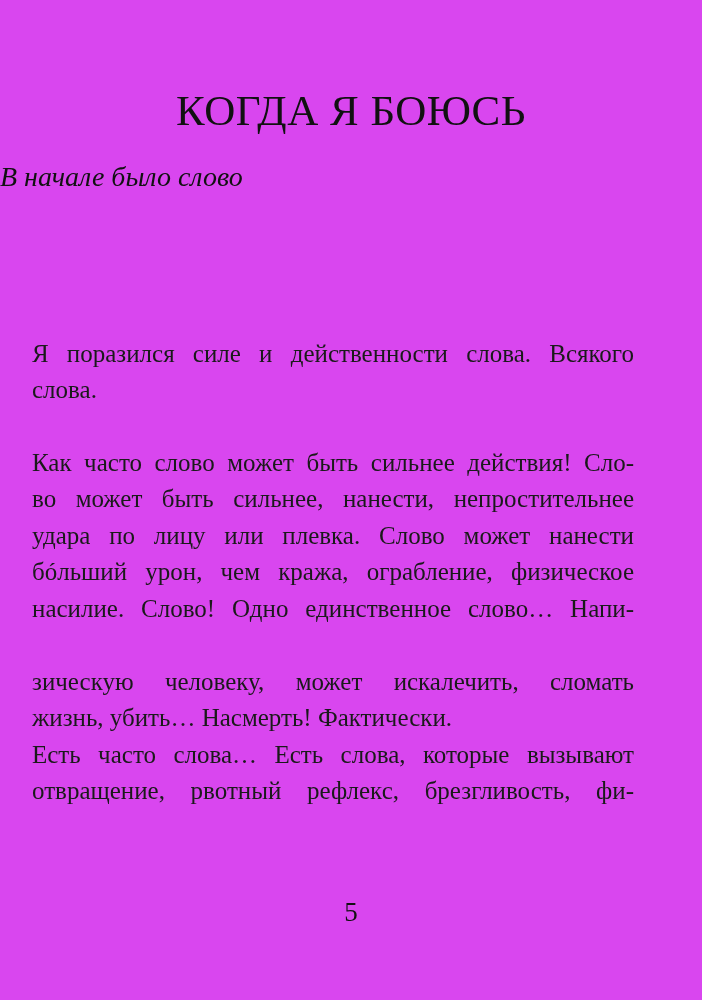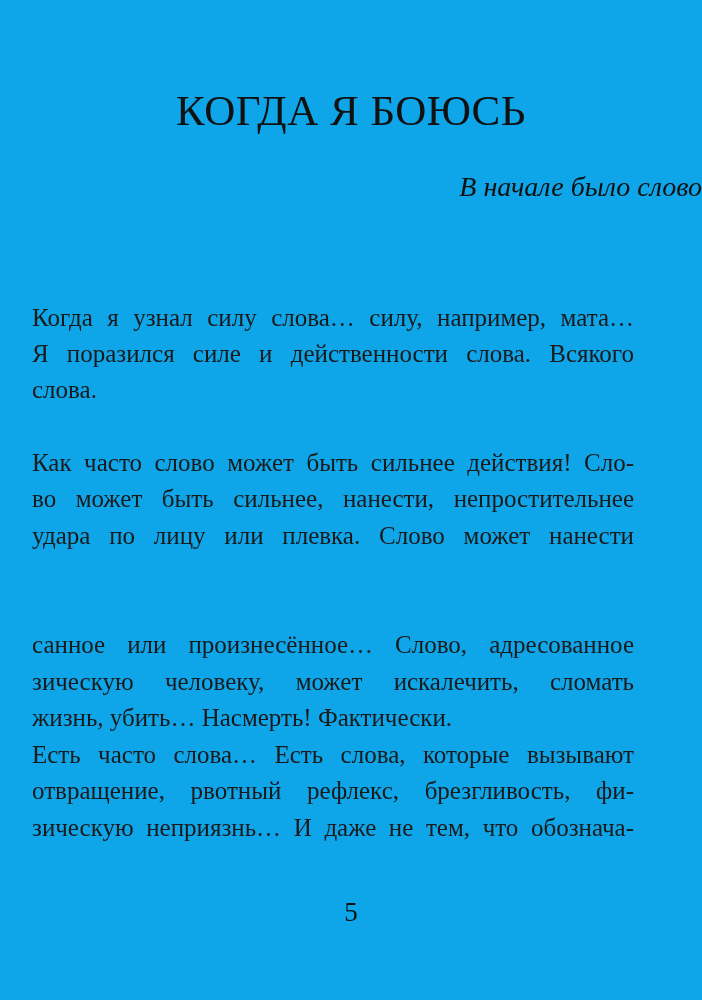--- a/index.html
+++ b/index.html
@@ -1,26 +1,26 @@
 <!DOCTYPE html>
 <html><head>
 <meta charset="utf-8">
 <style>
   html, body { margin: 0; padding: 0; background: #ffffff; }
   body { width: 702px; height: 1000px; position: relative; overflow: hidden; color: #1a1a1a; }
-  .page { position: absolute; left: 0; top: 0; width: 702px; height: 1000px; background: #0ea5e9; }
+  .page { position: absolute; left: 0; top: 0; width: 702px; height: 1000px; background: #d946ef; }
   .title {
     position: absolute; left: 0; width: 702px; top: 86px;
     text-align: center; font-family: "Liberation Serif", "DejaVu Serif", serif;
     font-size: 43px; letter-spacing: 0.5px; color: #111;
     line-height: 50px;
   }
   .subtitle {
-    position: absolute; left: 0; width: 702px; top: 170px;
-    text-align: right; font-family: "Liberation Serif", "DejaVu Serif", serif;
+    position: absolute; left: 0; width: 702px; top: 160px;
+    text-align: left; font-family: "Liberation Serif", "DejaVu Serif", serif;
     font-style: italic; font-size: 28px; color: #111; line-height: 34px;
   }
   .line {
     position: absolute; left: 32px; width: 602px;
     font-family: "Liberation Serif", "DejaVu Serif", serif;
     font-size: 25px; line-height: 30px; color: #1a1a1a;
     white-space: nowrap;
     text-align: justify; text-align-last: justify;
   }
   .line.last { text-align-last: left; }
@@ -30,29 +30,28 @@
     font-size: 27px; color: #111; line-height: 32px;
   }
 </style>
 </head>
 <body>
 
 <div class="page">
   <div class="title">КОГДА Я БОЮСЬ</div>
   <div class="subtitle">В начале было слово</div>
 
-  <div class="line" style="top:303px">Когда я узнал силу слова… силу, например, мата…</div>
   <div class="line" style="top:339px">Я поразился силе и действенности слова. Всякого</div>
   <div class="line last" style="top:375px">слова.</div>
 
   <div class="line" style="top:448px">Как часто слово может быть сильнее действия! Сло-</div>
   <div class="line" style="top:484px">во может быть сильнее, нанести, непростительнее</div>
   <div class="line" style="top:521px">удара по лицу или плевка. Слово может нанести</div>
-  <div class="line" style="top:630px">санное или произнесённое… Слово, адресованное</div>
+  <div class="line" style="top:557px">бóльший урон, чем кража, ограбление, физическое</div>
+  <div class="line" style="top:594px">насилие. Слово! Одно единственное слово… Напи-</div>
   <div class="line" style="top:667px">зическую человеку, может искалечить, сломать</div>
   <div class="line last" style="top:703px">жизнь, убить… Насмерть! Фактически.</div>
 
   <div class="line" style="top:740px">Есть часто слова… Есть слова, которые вызывают</div>
   <div class="line" style="top:776px">отвращение, рвотный рефлекс, брезгливость, фи-</div>
-  <div class="line" style="top:813px">зическую неприязнь… И даже не тем, что обознача-</div>
 
   <div class="pagenum">5</div>
 </div>
 
 </body></html>

